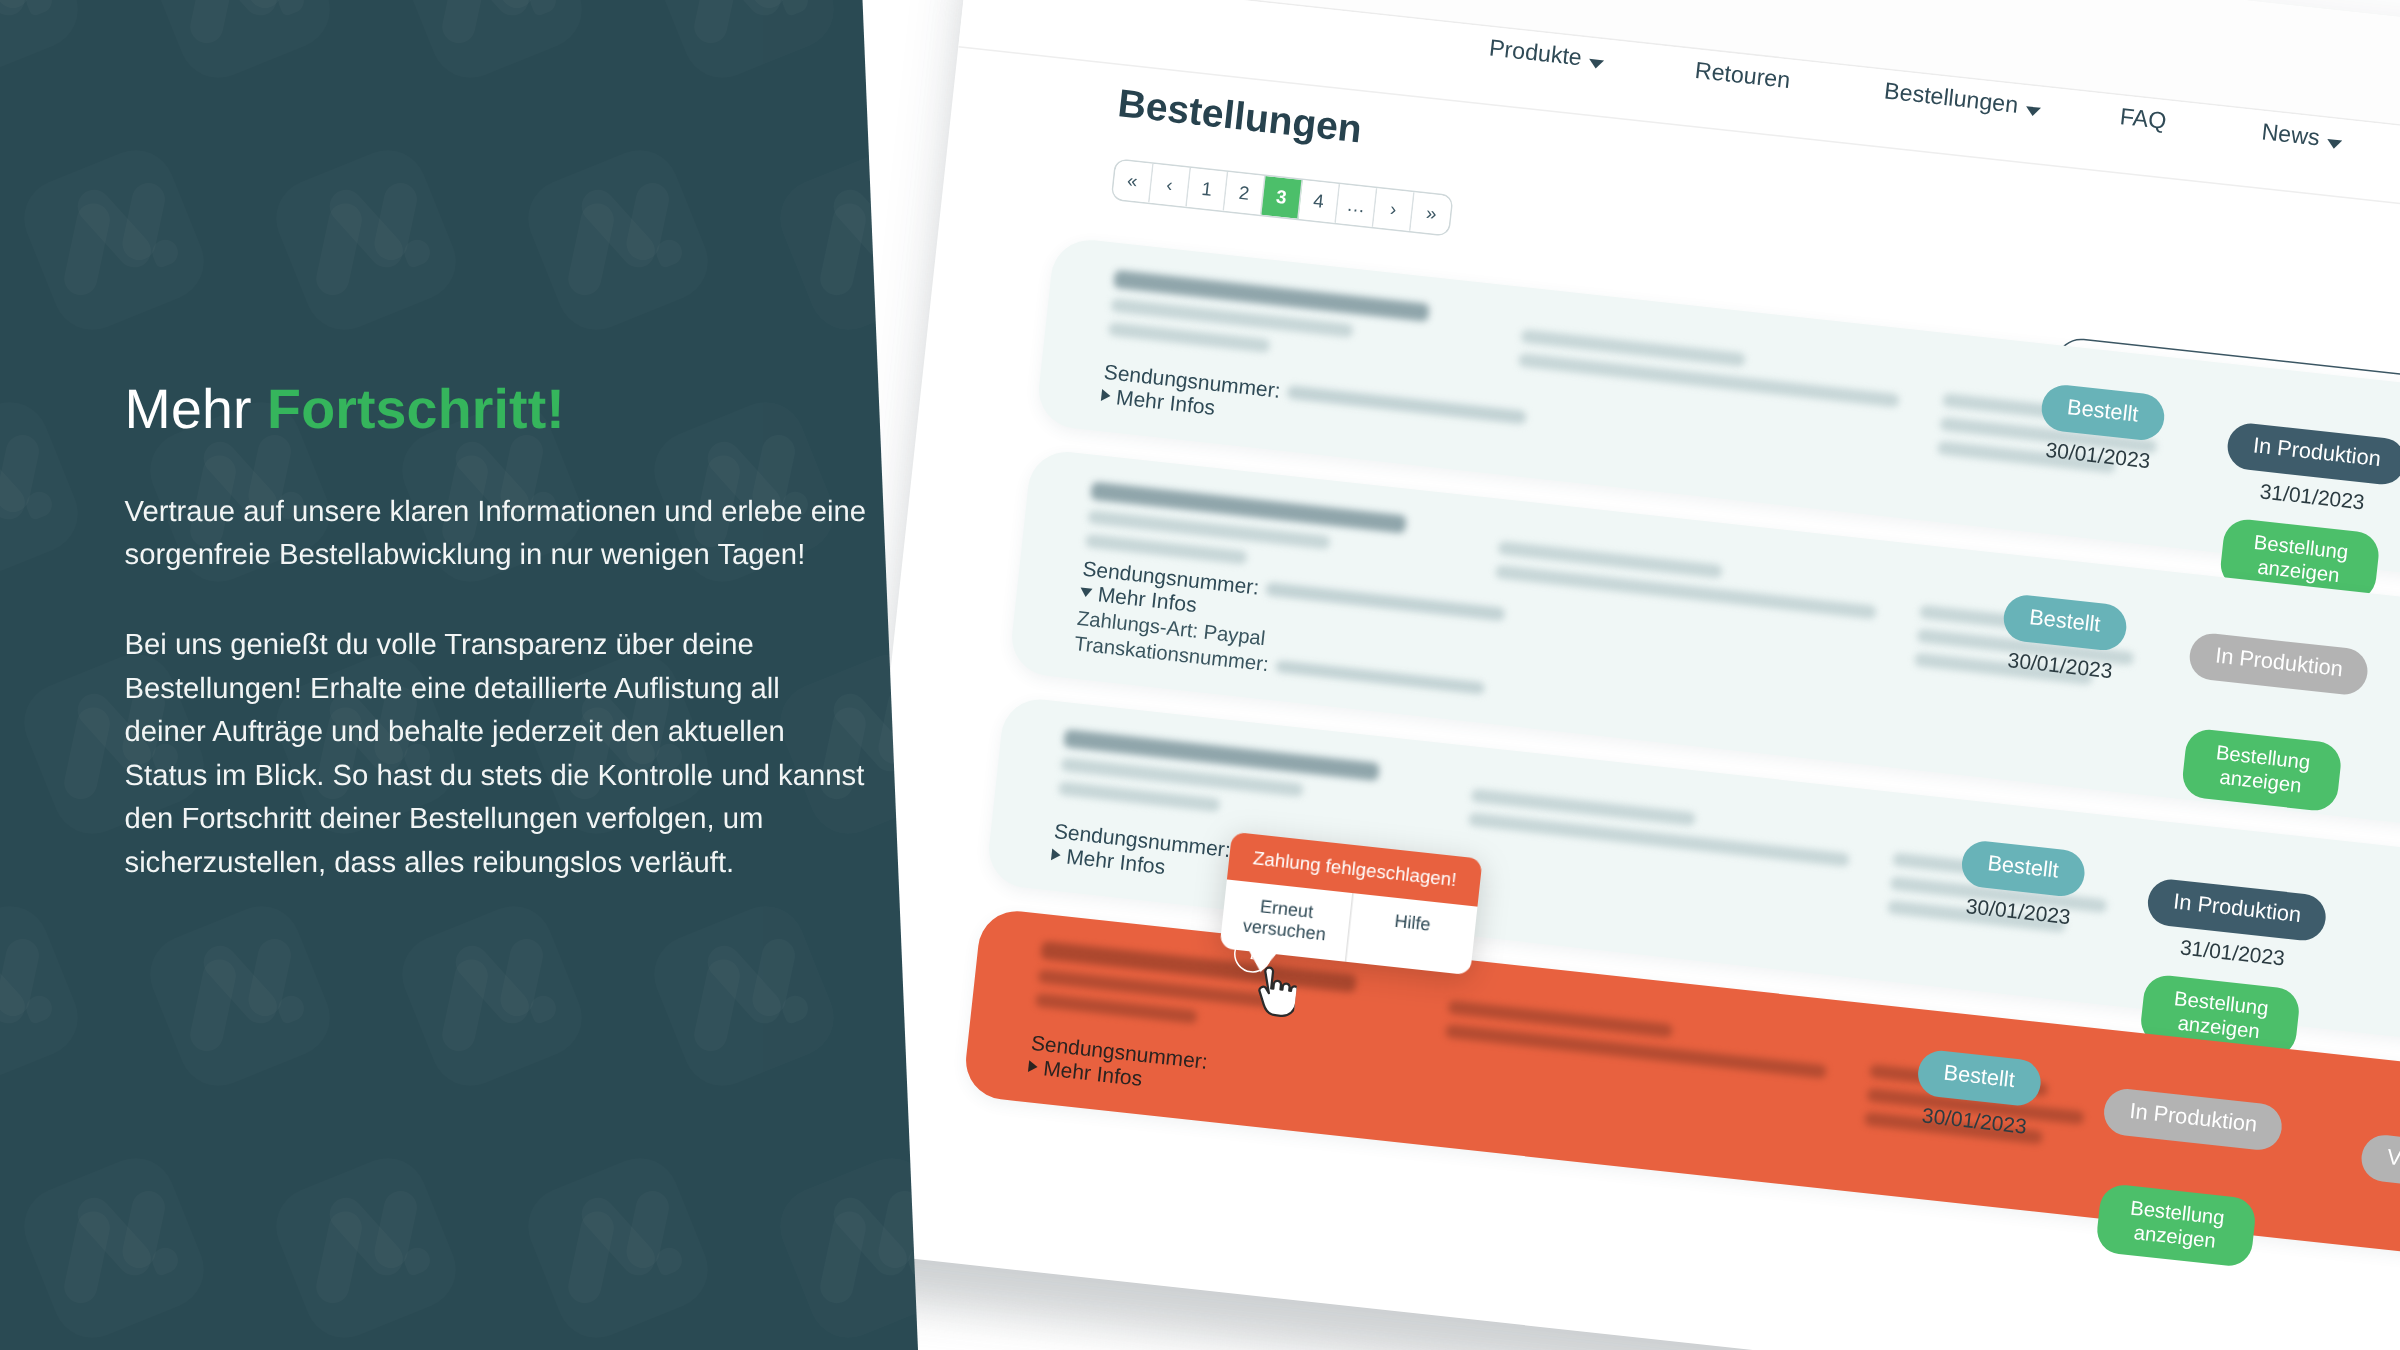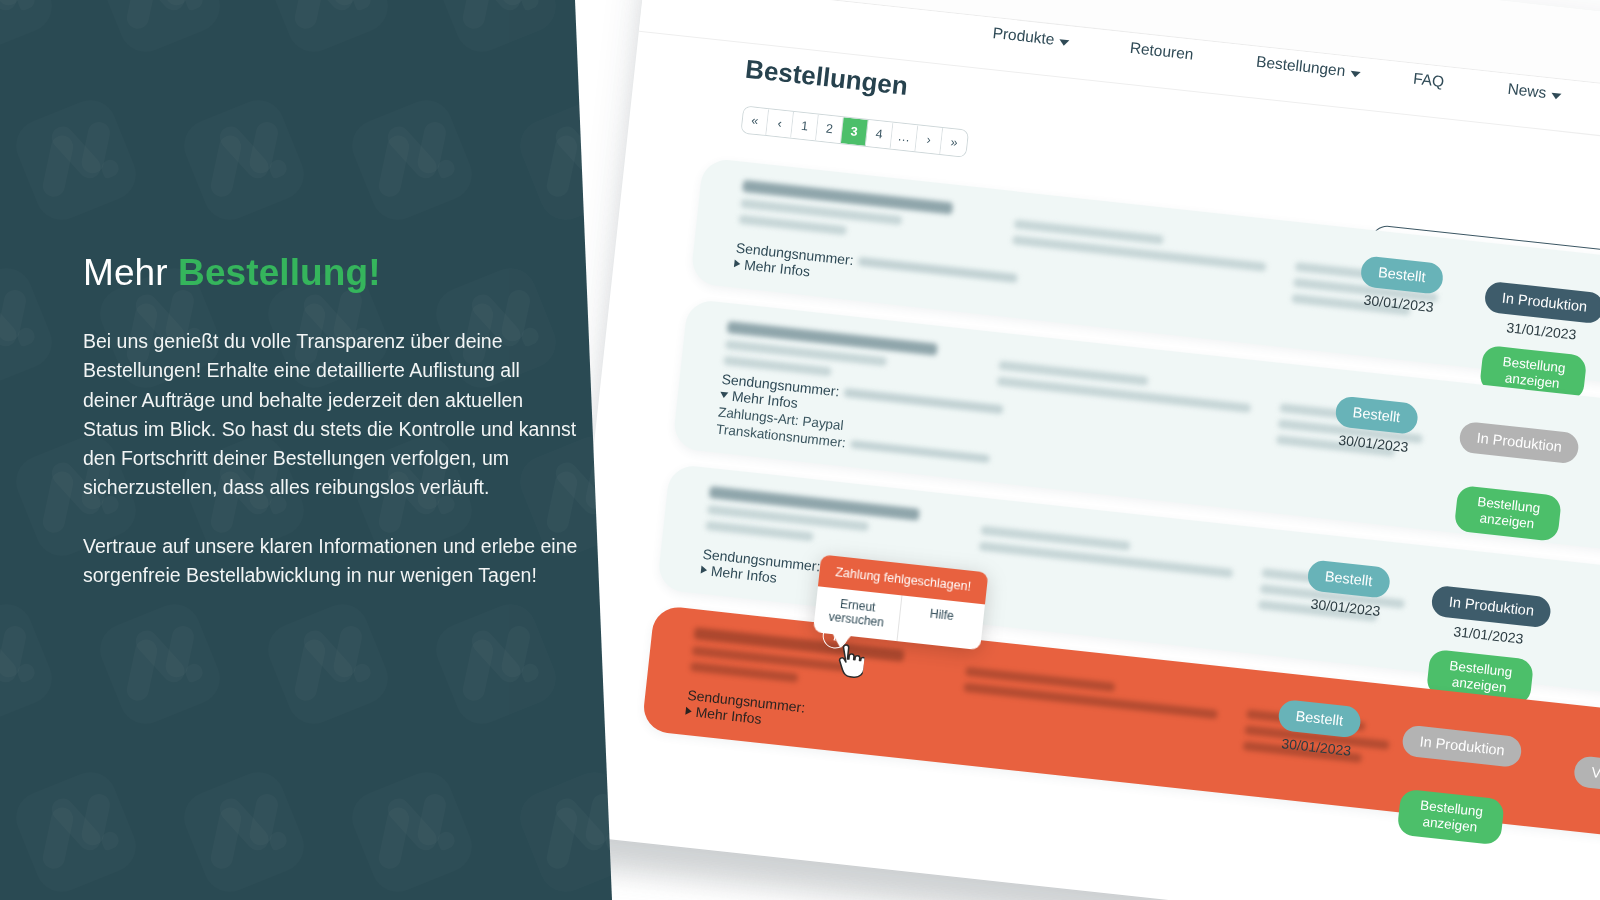--- a/index.html
+++ b/index.html
@@ -758,19 +758,19 @@
         <div class="tile" style="left: 756px; top: 840px;">
           <span class="bar b1"></span>
           <span class="bar b2"></span>
           <span class="bar b3"></span>
         </div>
       </div>
   </div>
 
   <div id="left-content">
     <h1 id="headline">
-      <span>Mehr </span><span class="accent">Bestellung!</span>
+      <span>Mehr </span><span class="accent">Fortschritt!</span>
     </h1>
+    <p class="body-copy">Vertraue auf unsere klaren Informationen und erlebe eine sorgenfreie Bestellabwicklung in nur wenigen Tagen!</p>
     <p class="body-copy">Bei uns genießt du volle Transparenz über deine Bestellungen! Erhalte eine detaillierte Auflistung all deiner Aufträge und behalte jederzeit den aktuellen Status im Blick. So hast du stets die Kontrolle und kannst den Fortschritt deiner Bestellungen verfolgen, um sicherzustellen, dass alles reibungslos verläuft.</p>
-    <p class="body-copy">Vertraue auf unsere klaren Informationen und erlebe eine sorgenfreie Bestellabwicklung in nur wenigen Tagen!</p>
   </div>
 
 </div>
 
 </body></html>

